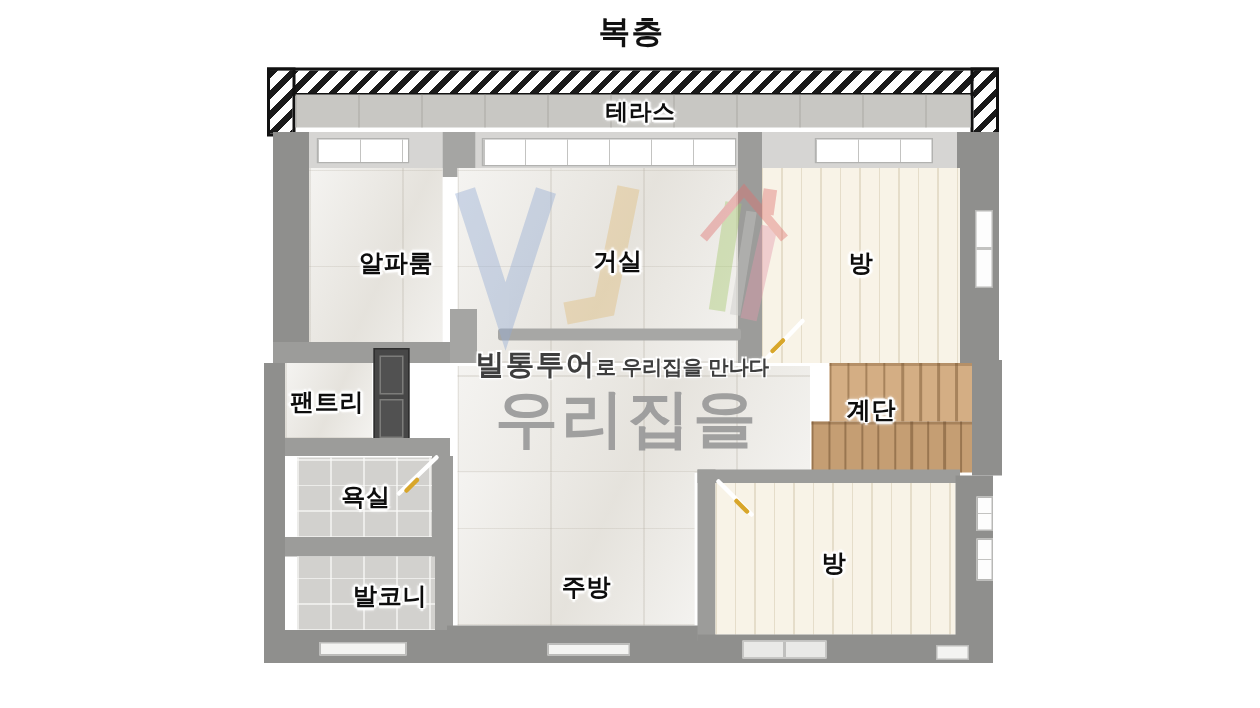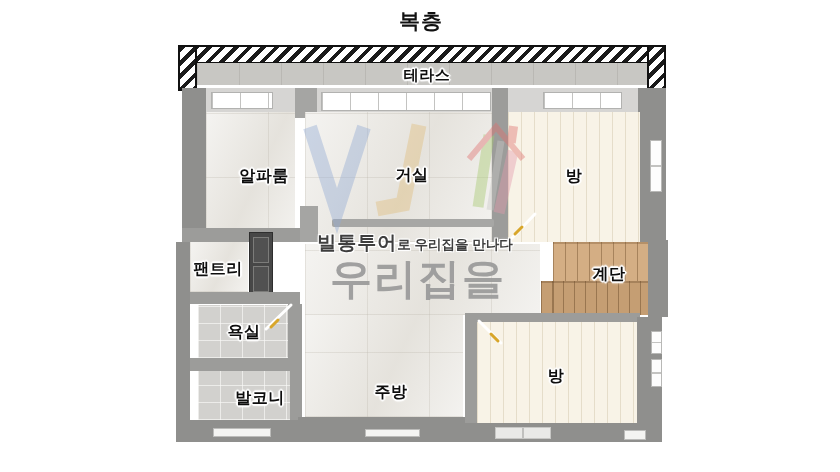--- a/index.html
+++ b/index.html
@@ -176,19 +176,19 @@
   </div>
   <div class="wm-brand" style="left:418px;top:279px;">우리집을</div>
 
   <div class="title" style="left:421px;top:21px;">복층</div>
 
   <div class="rlabel" style="left:427px;top:75px;font-size:15px;">테라스</div>
   <div class="rlabel" style="left:264px;top:176px;">알파룸</div>
   <div class="rlabel" style="left:412px;top:175px;">거실</div>
   <div class="rlabel" style="left:574px;top:176px;">방</div>
   <div class="rlabel" style="left:218px;top:269px;">팬트리</div>
-  <div class="rlabel" style="left:581px;top:274px;margin-left:28px;">계단</div>
+  <div class="rlabel" style="left:581px;top:274px;">계단</div>
   <div class="rlabel" style="left:244px;top:332px;text-align:right;">욕실</div>
   <div class="rlabel" style="left:391px;top:392px;">주방</div>
   <div class="rlabel" style="left:556px;top:376px;">방</div>
   <div class="rlabel" style="left:260px;top:398px;">발코니</div>
 
 </div>
 
 </body></html>

